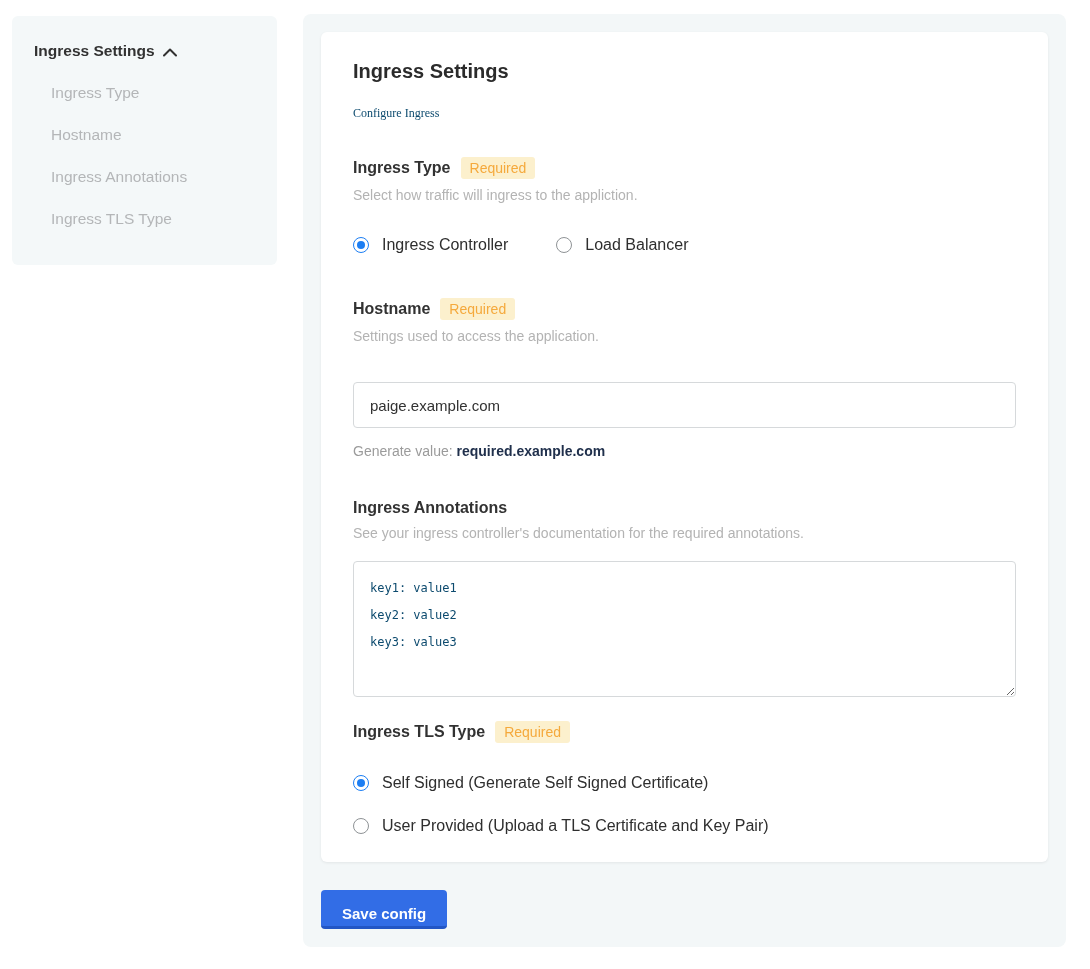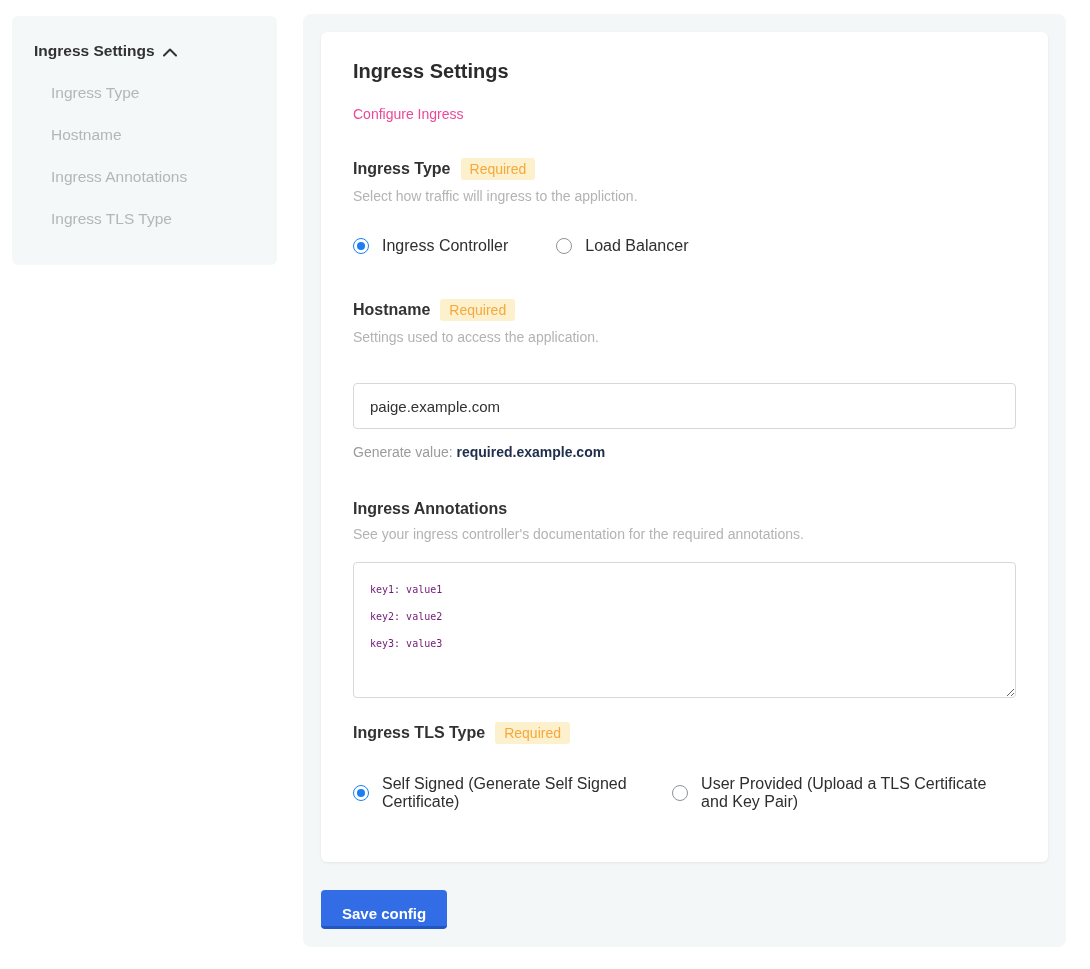--- a/index.html
+++ b/index.html
@@ -36,21 +36,21 @@
     background: #f3f7f8; border-radius: 8px;
     padding: 18px;
   }
   .card {
     background: #ffffff; border-radius: 6px;
     box-shadow: 0 1px 3px rgba(0,0,0,0.07);
     padding: 28px 32px 70px;
     height: 830px; overflow: hidden;
   }
   .card h1 { font-size: 20px; font-weight: 700; color: #2b2b2b; }
-  .subtitle { margin-top: 23px; font-size: 14px; color: #ec4899; }
+  .subtitle { margin-top: 23px; font-size: 12px; color: #0c4a6e; font-family: Liberation Serif, serif; }
 
   .section-ingress-type { margin-top: 36px; }
   .section-hostname { margin-top: 44px; }
   .section-annotations { margin-top: 40px; }
   .section-tls { margin-top: 24px; }
 
   .section-head { display: flex; align-items: center; gap: 10px; }
   .section-head h2 { font-size: 16px; font-weight: 700; color: #323232; }
   .required-badge {
     display: inline-block;
@@ -85,25 +85,25 @@
     outline: none; background: #fff;
   }
   .default-line { margin-top: 15px; font-size: 14px; color: #9b9b9b; }
   .default-line strong { color: #20304c; font-weight: 700; }
 
   .annotations-textarea {
     margin-top: 20px; display: block; width: 100%; height: 136px;
     border: 1px solid #d6d9db; border-radius: 4px;
     padding: 13px 16px;
     font-family: "DejaVu Sans Mono", "Liberation Mono", monospace;
-    font-size: 10px; line-height: 27px; color: #701a75;
+    font-size: 12px; line-height: 27px; color: #0c4a6e;
     outline: none; background: #fff;
   }
 
-  .tls-radios { margin-top: 31px; display: flex; flex-direction: row; gap: 25px; }
+  .tls-radios { margin-top: 31px; display: flex; flex-direction: column; gap: 25px; }
 
   .save-btn {
     margin-top: 28px;
     display: inline-block;
     background: #326de6; color: #ffffff;
     font-family: "Liberation Sans", "DejaVu Sans", sans-serif;
     font-size: 15px; font-weight: 700;
     padding: 6px 21px; height: 39px; line-height: 36px;
     border: 0; border-bottom: 3px solid #2356c5;
     border-radius: 4px; cursor: pointer;

